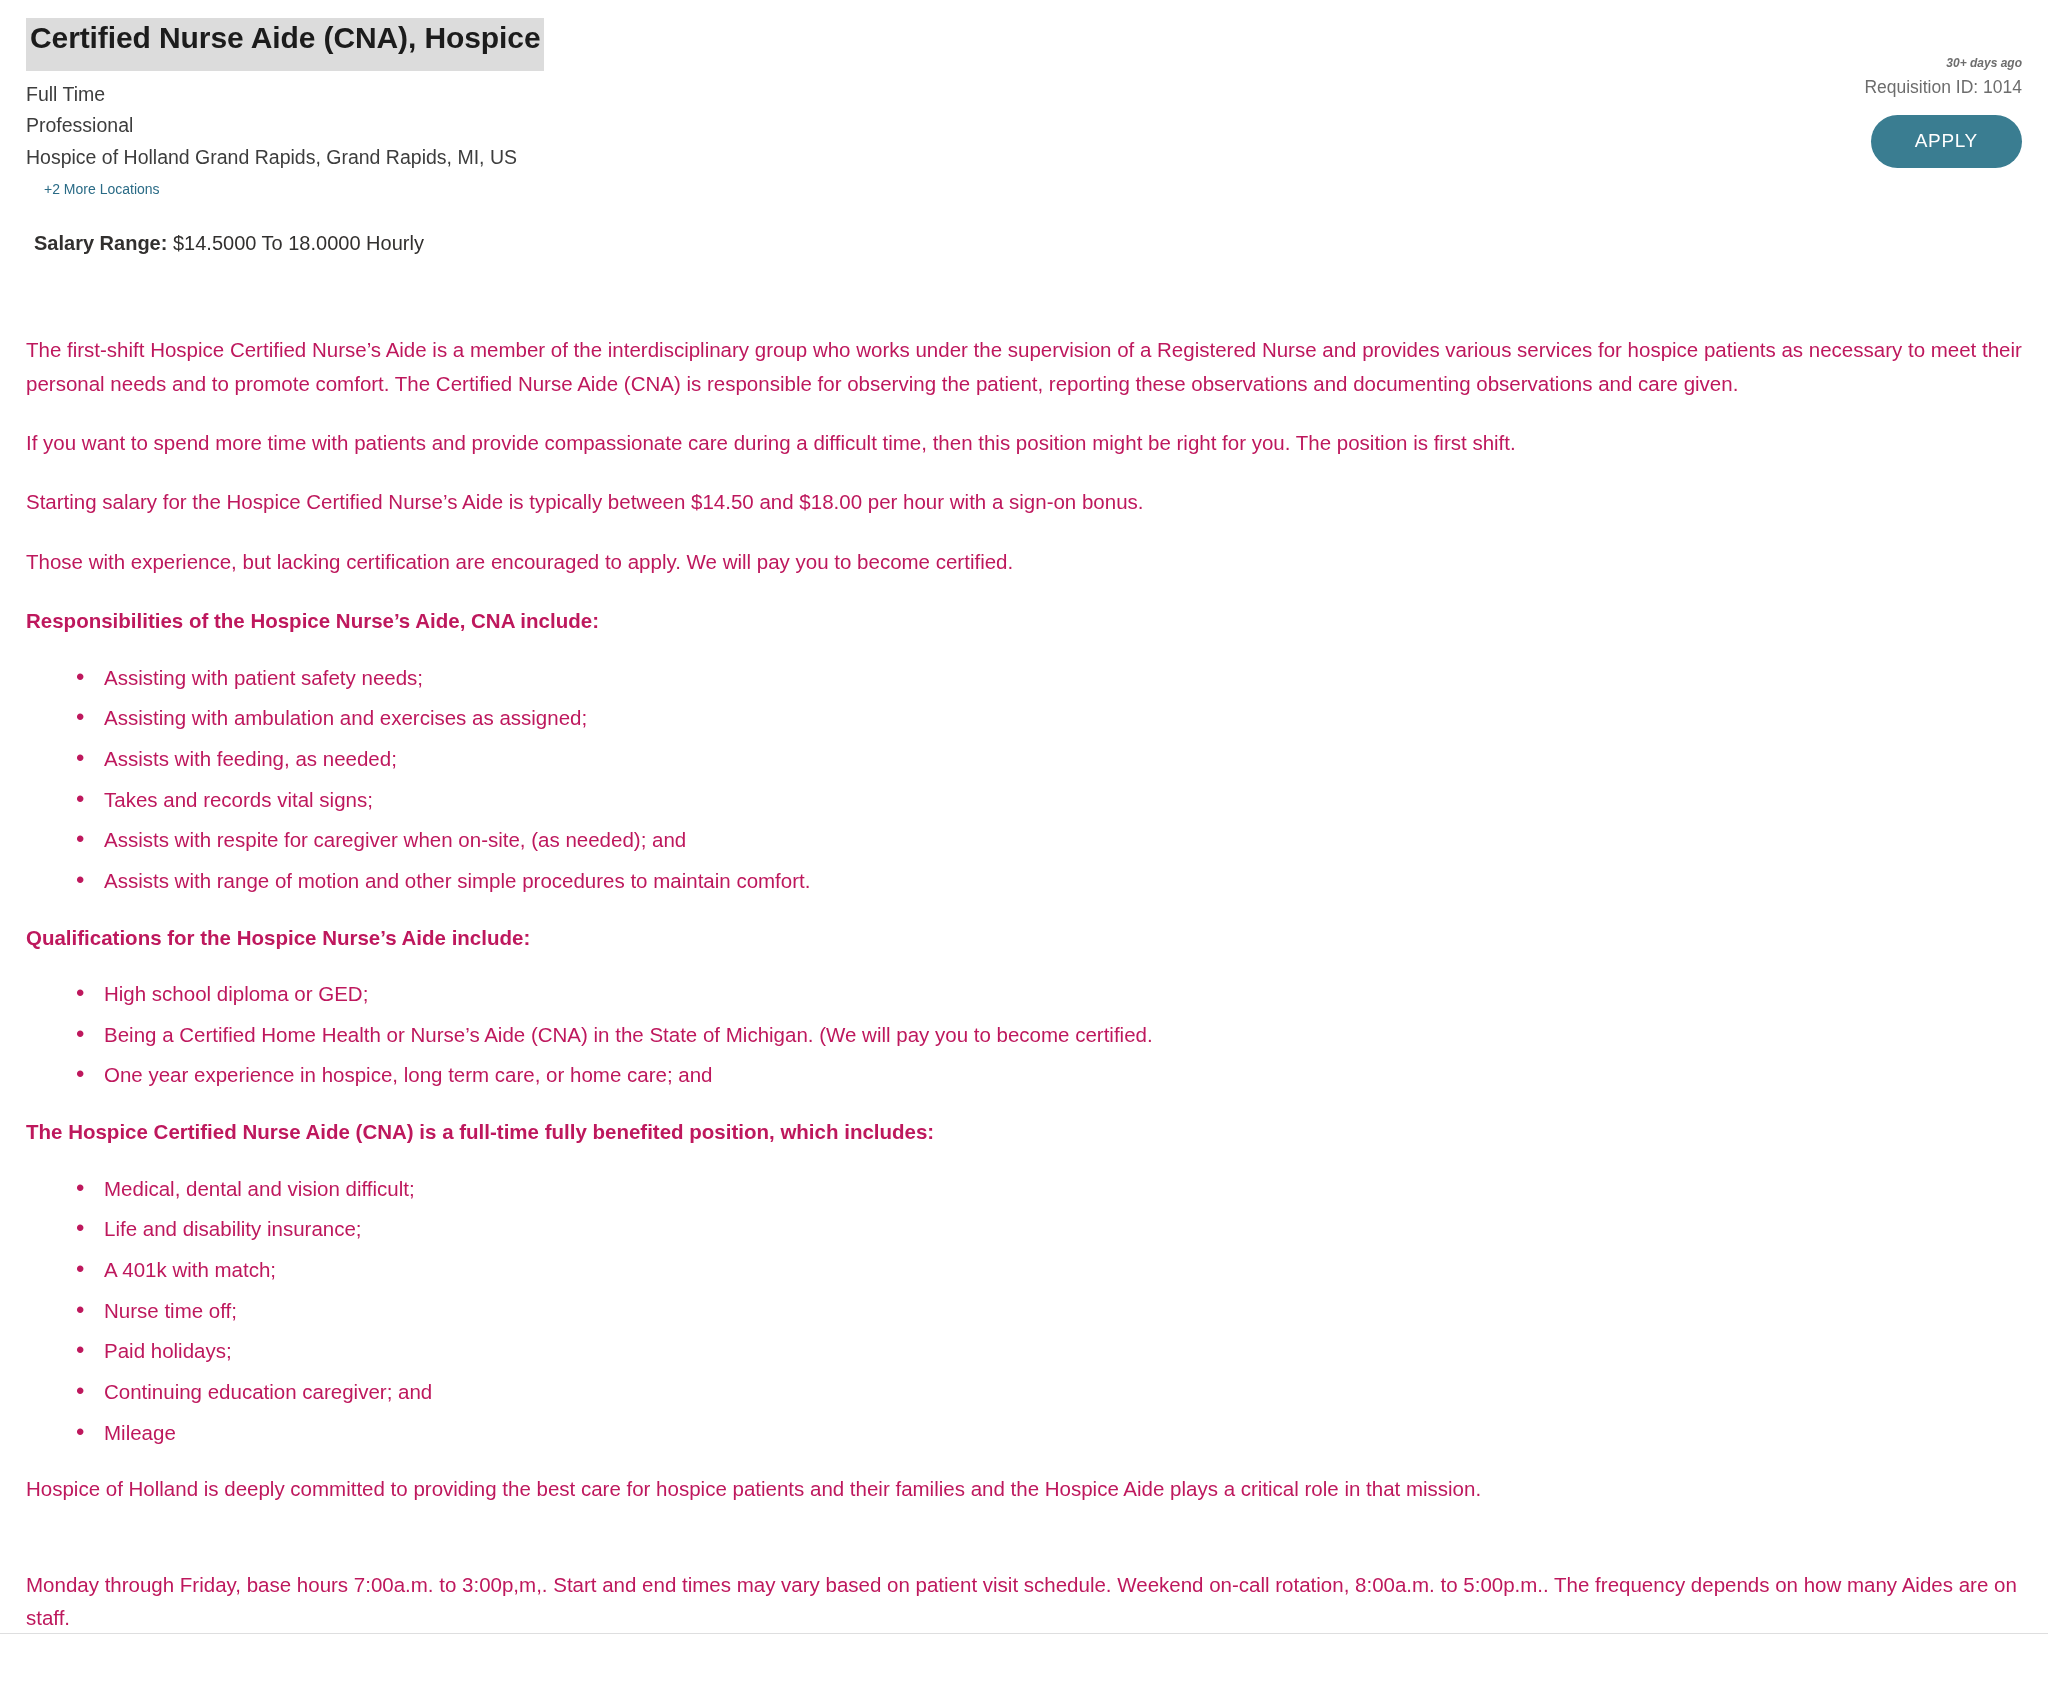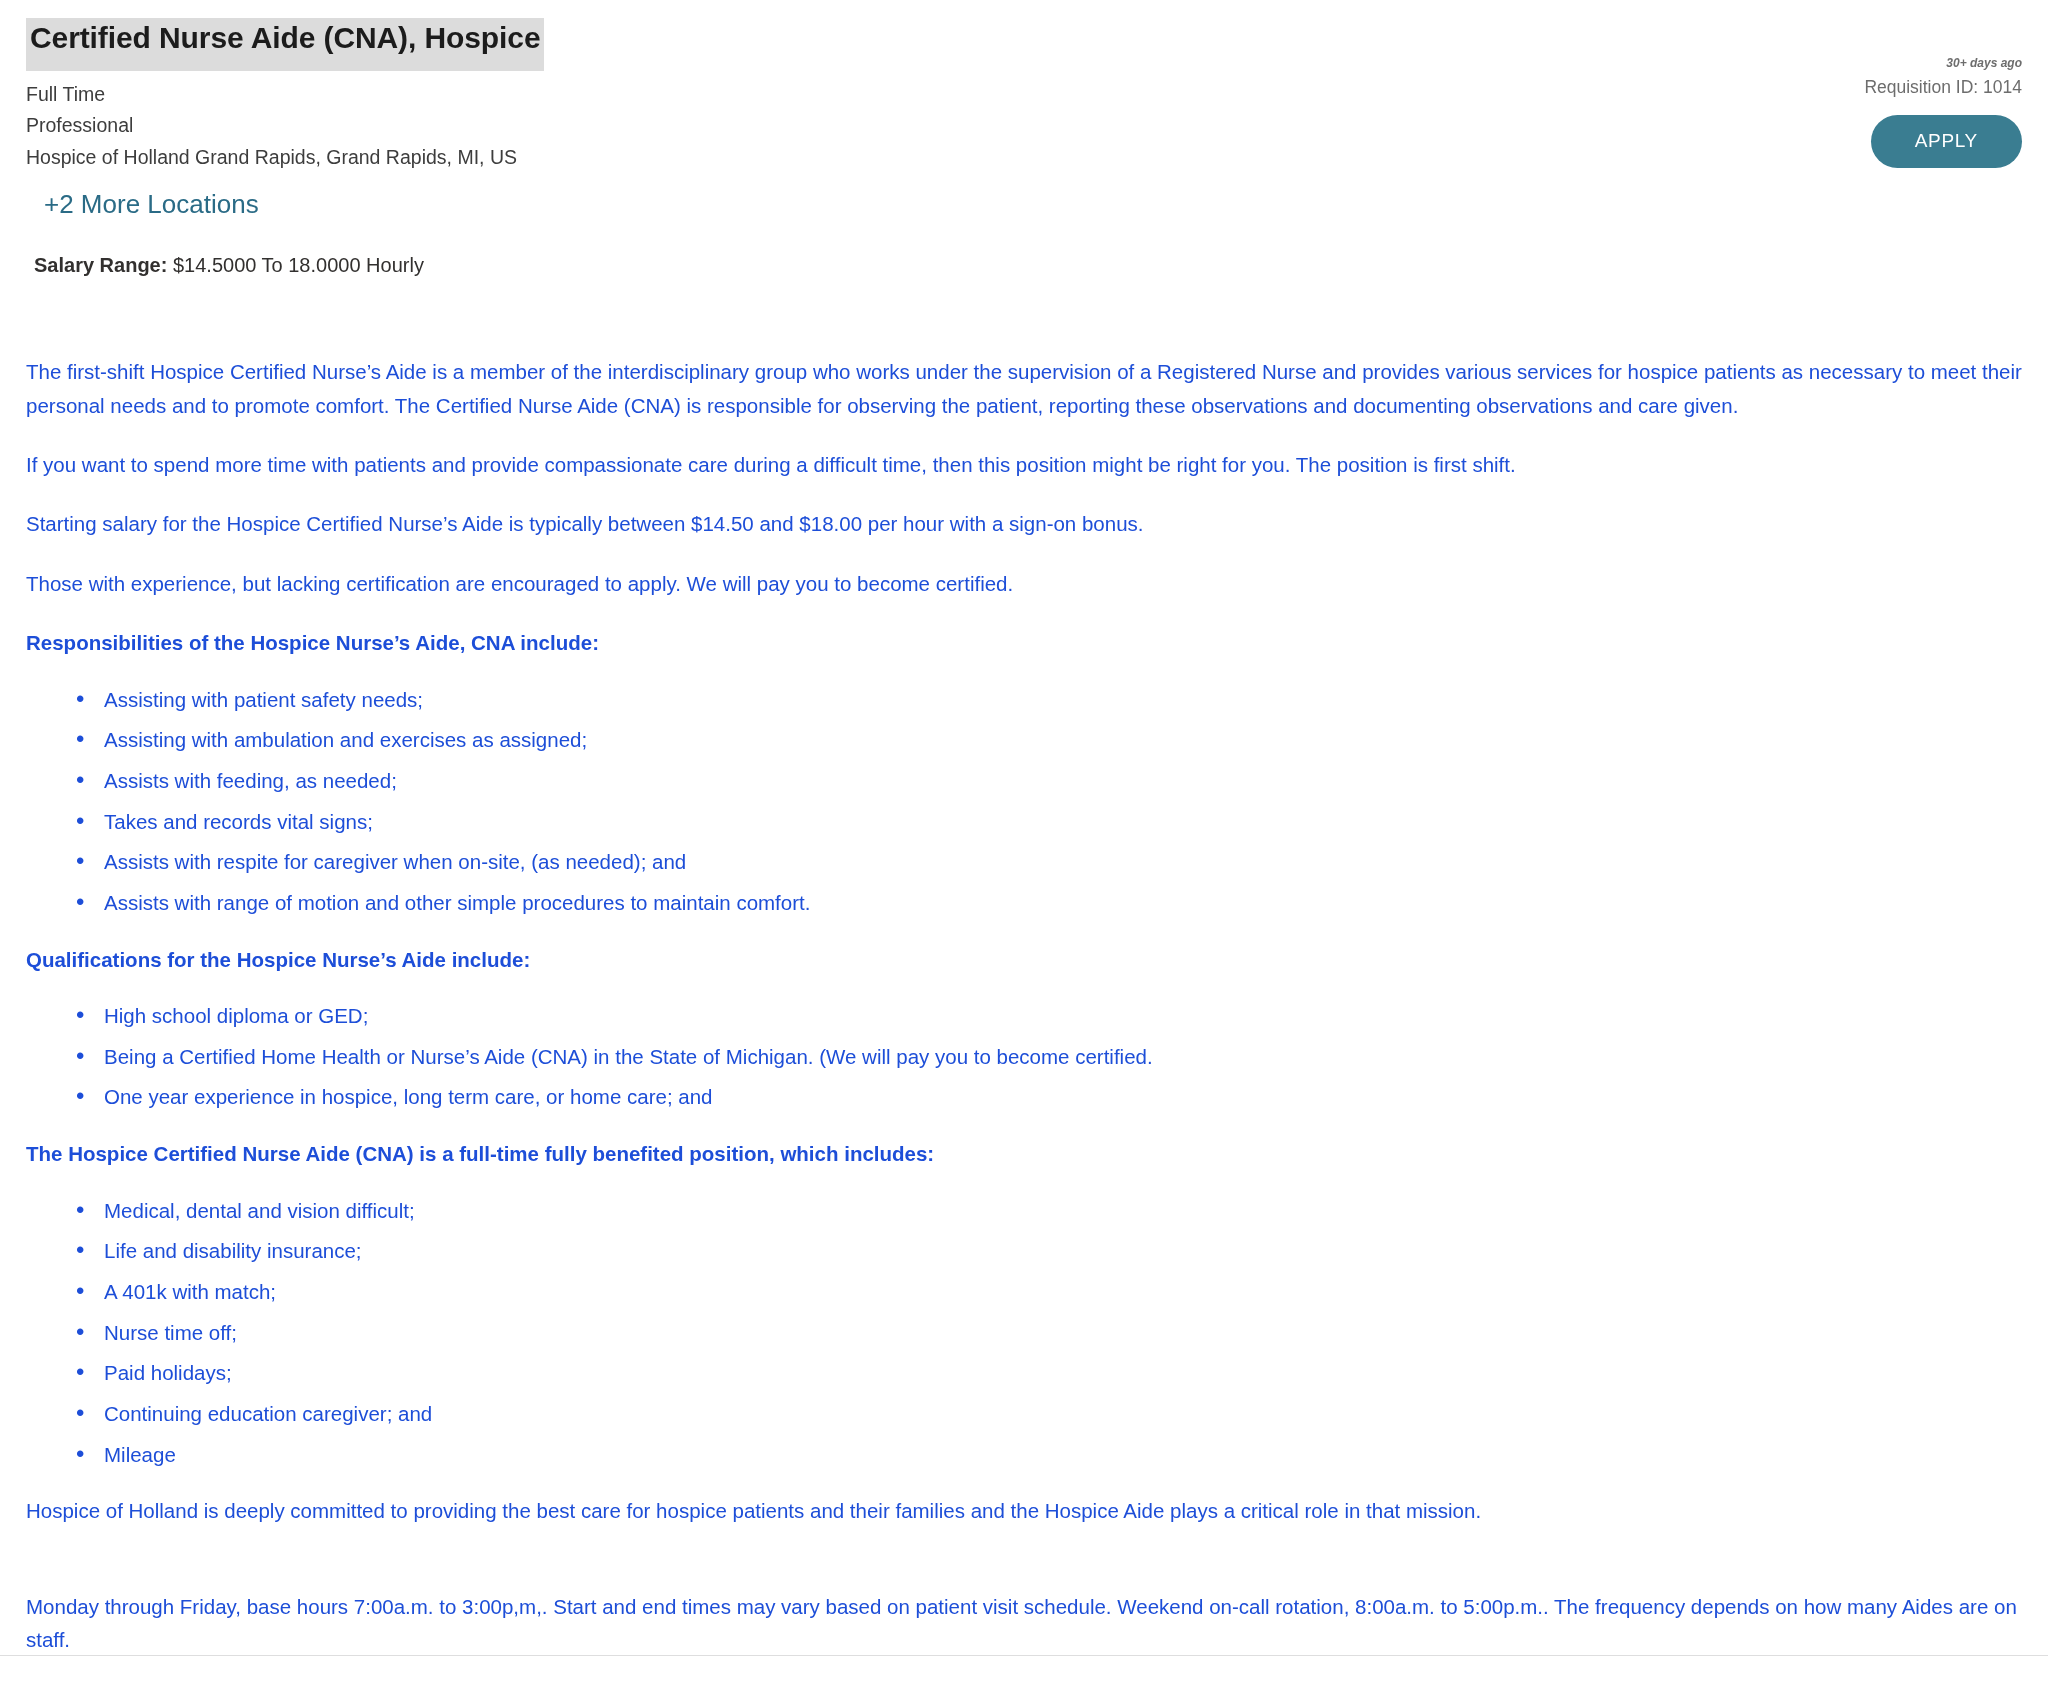--- a/index.html
+++ b/index.html
@@ -40,23 +40,23 @@
     letter-spacing: -0.1px;
   }
   .meta-line {
     font-size: 19.5px;
     color: #3d3d3d;
     line-height: 1.62;
     white-space: nowrap;
   }
   .more-locations {
     display: inline-block;
-    margin-top: 16px;
+    margin-top: 8px;
     margin-left: 18px;
-    font-size: 26px;
+    font-size: 14px;
     color: #2a6b86;
     cursor: pointer;
   }
 
   .header-right {
     text-align: right;
     padding-top: 38px;
     min-width: 330px;
   }
   .days-ago {
@@ -90,21 +90,21 @@
     font-size: 20px;
     color: #32302f;
   }
   .salary .label { font-weight: bold; margin-left: 8px; }
 
   
   .description {
     margin-top: 78px;
     font-size: 20.5px;
     line-height: 1.63;
-    color: #1d4ed8;
+    color: #be185d;
     max-width: 2000px;
   }
   .description p { margin: 0 0 26px 0; }
   .description p.last { margin-bottom: 0; }
   .section-head {
     font-weight: bold;
     margin: 0 0 22px 0;
     font-size: 20.5px;
   }
   ul.bullets {

